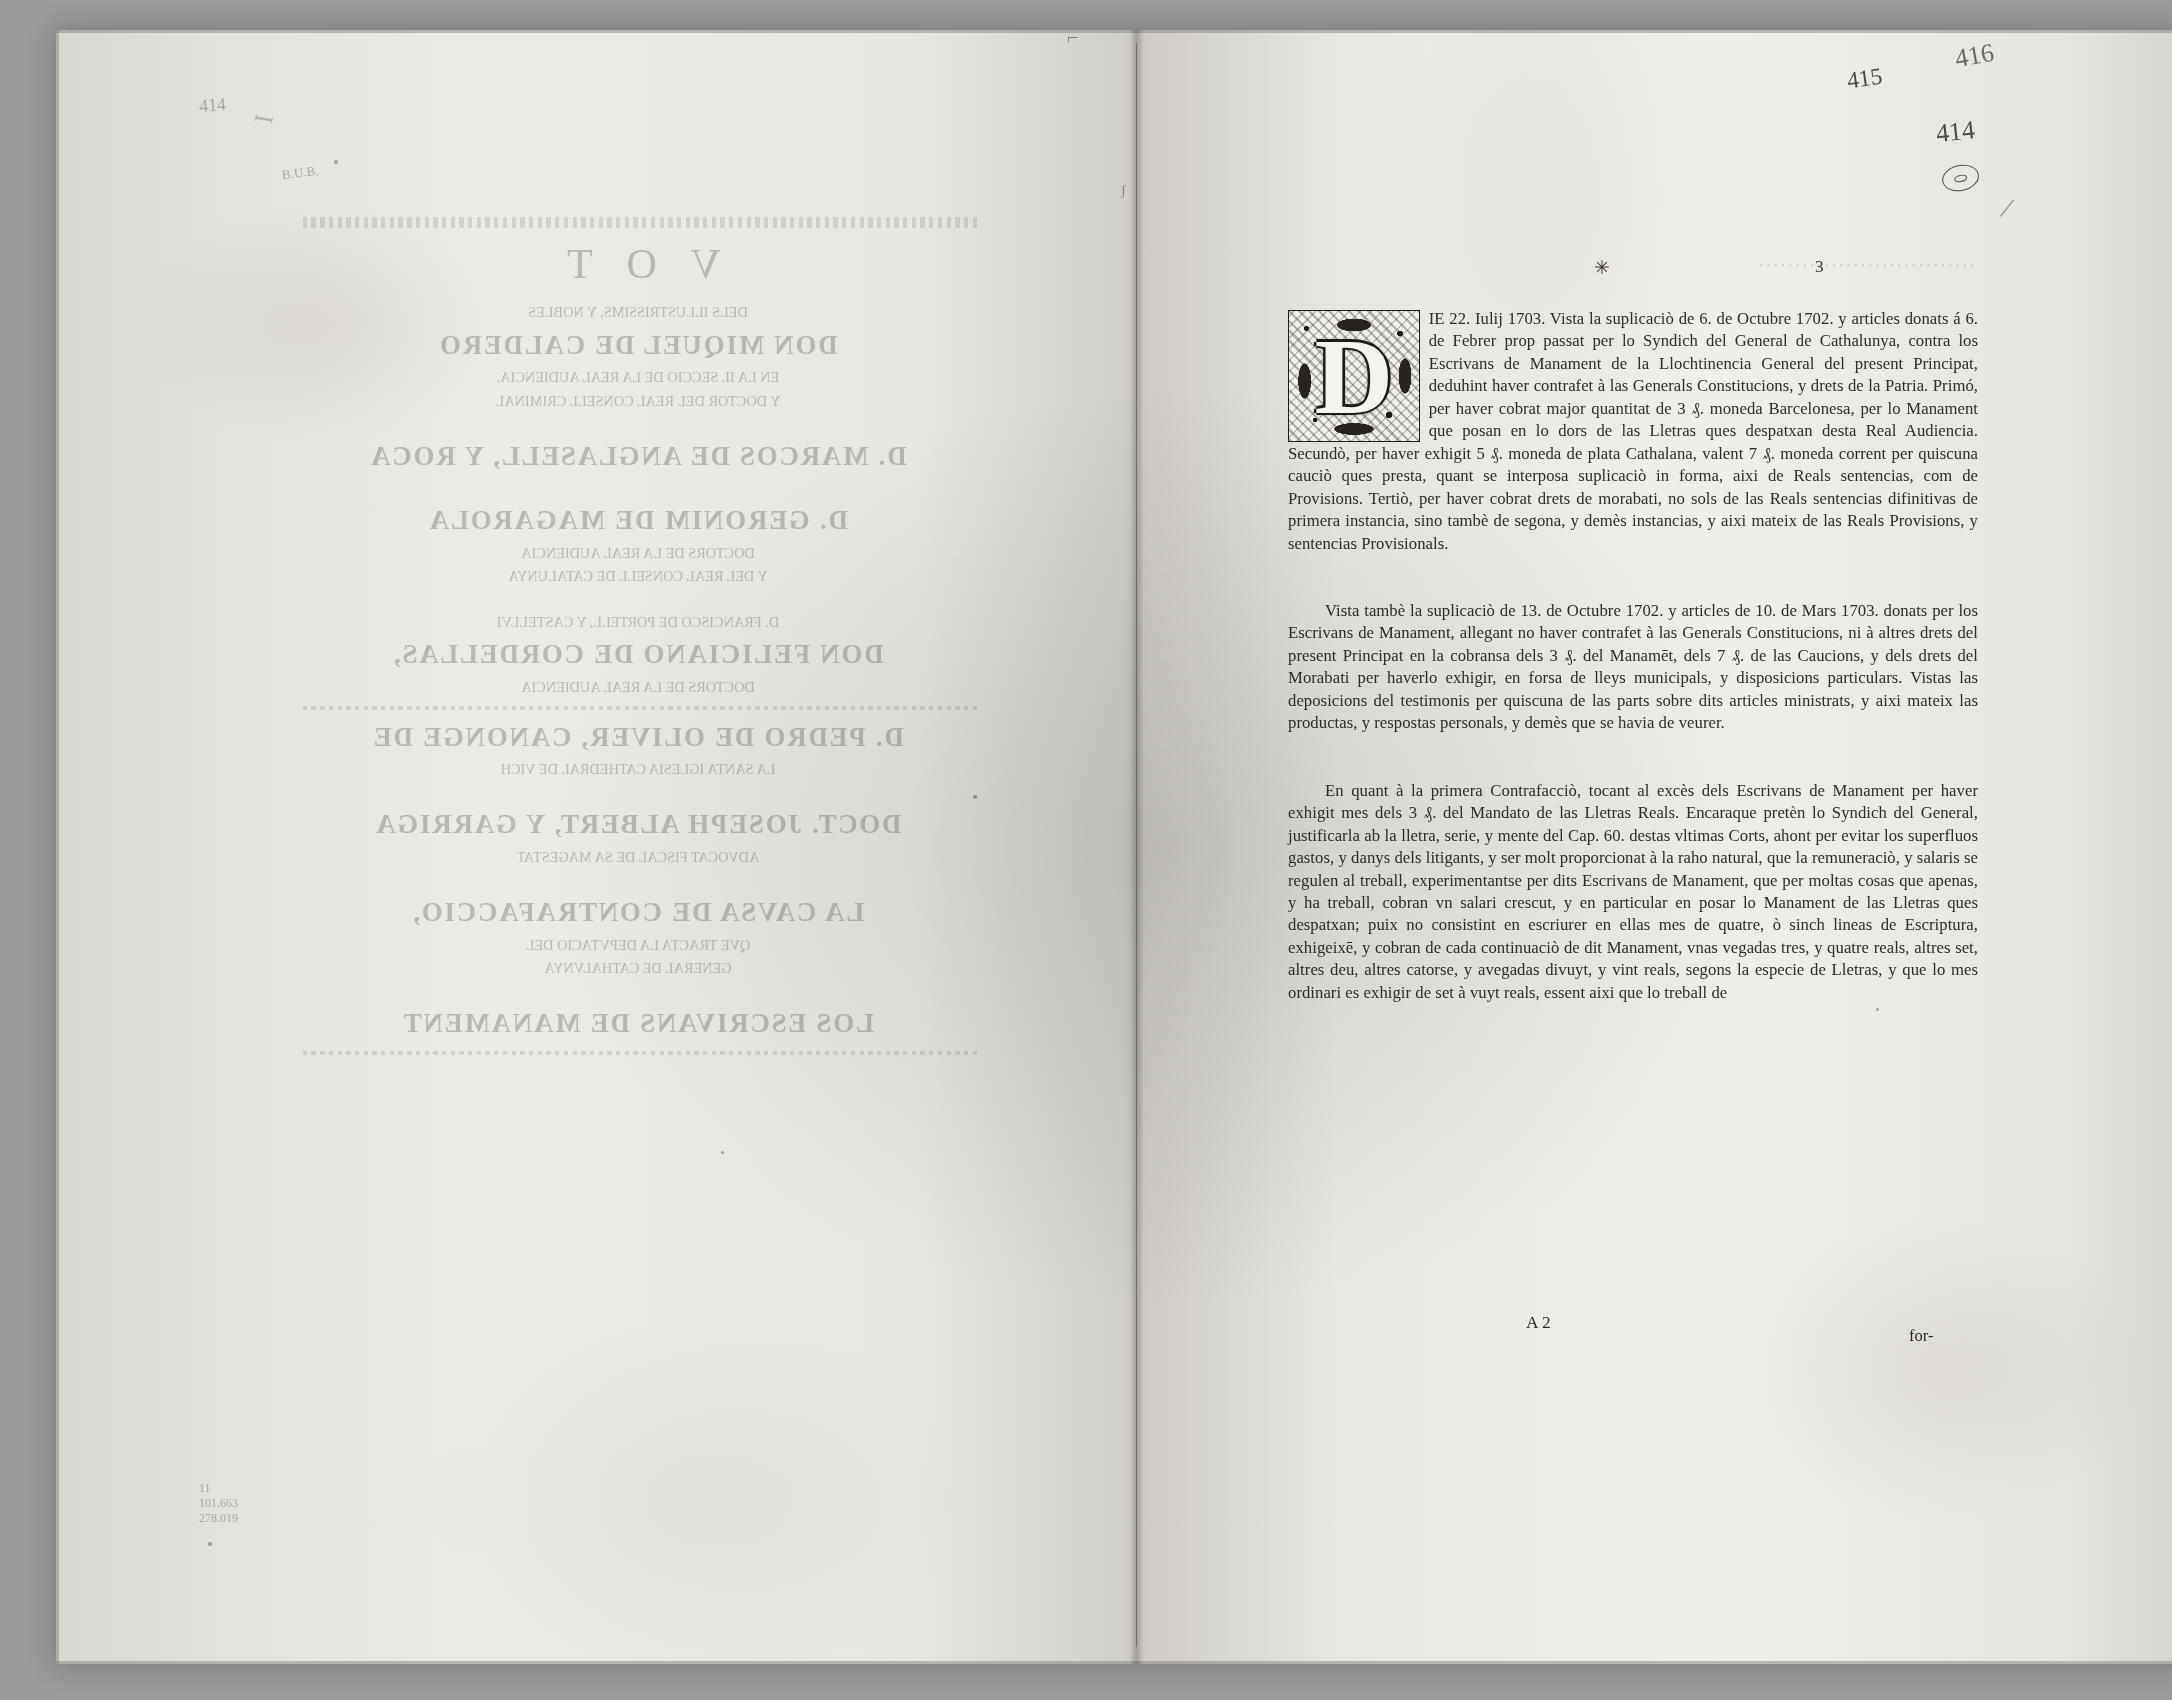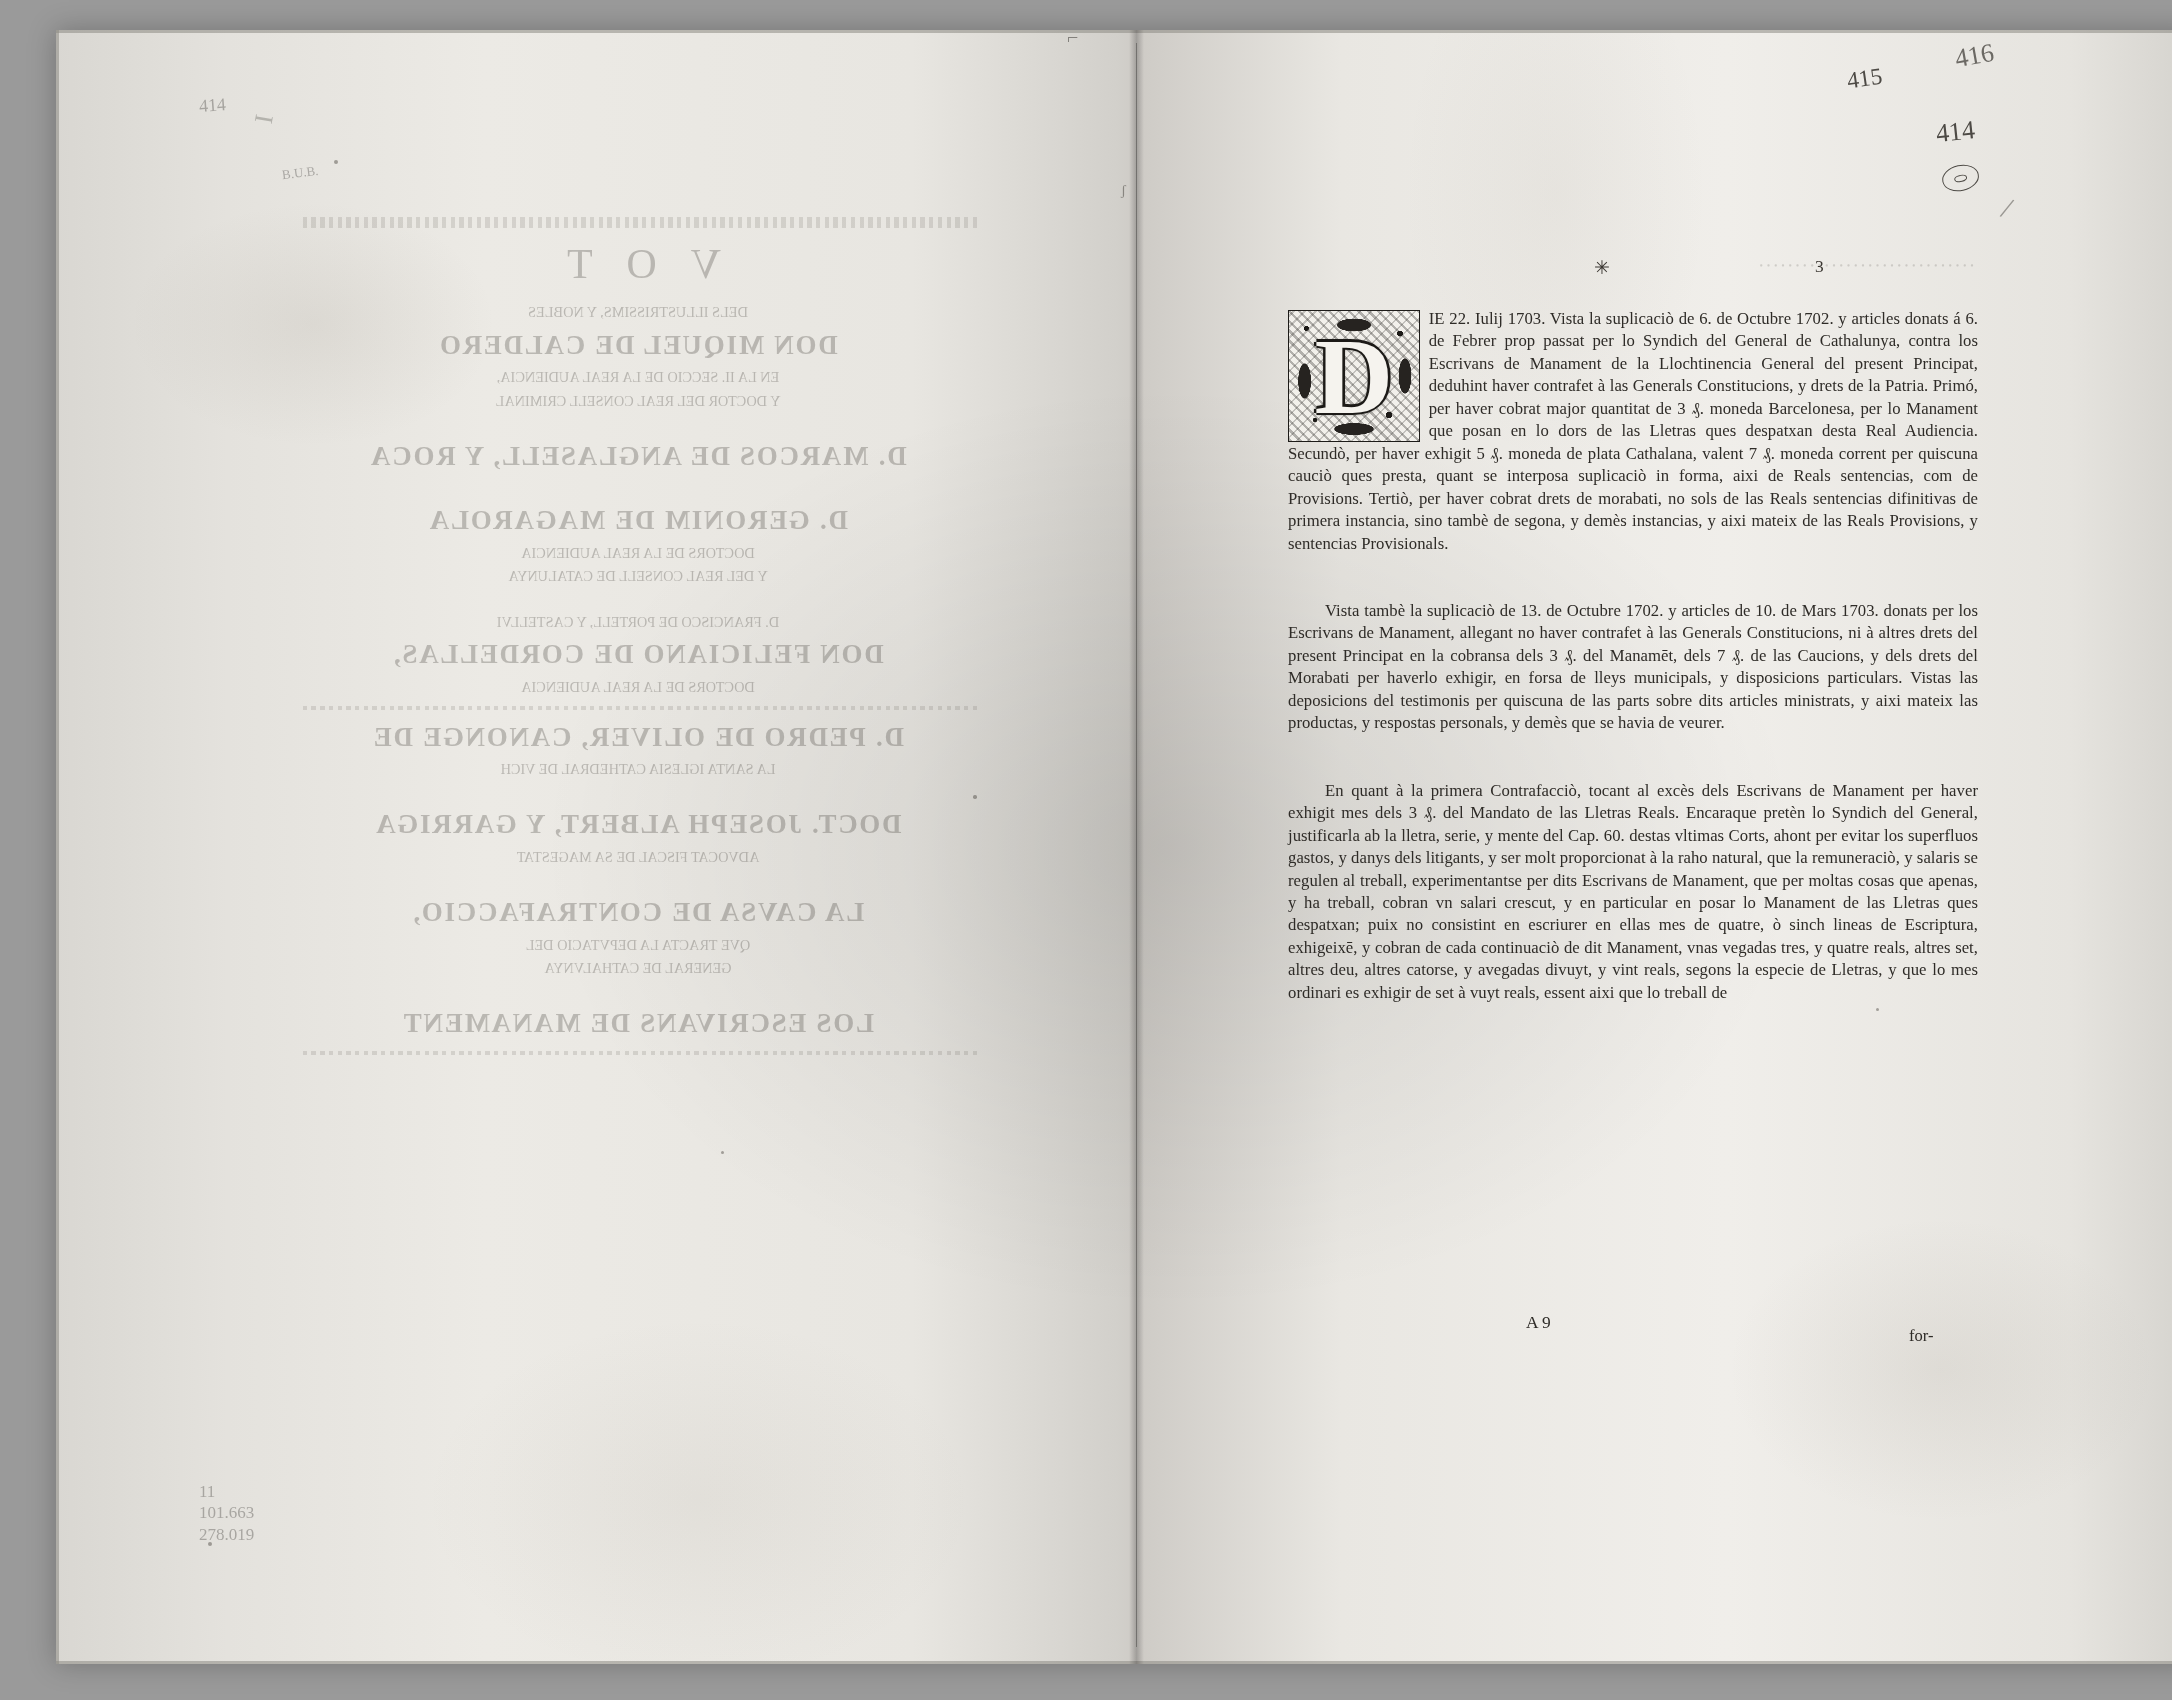--- a/index.html
+++ b/index.html
@@ -121,21 +121,21 @@
   .stamp-v {
     position: absolute;
     left: 226px; top: 135px;
     font-size: 13px;
     color: rgba(80,78,74,0.40);
     transform: rotate(-7deg);
   }
   .pencil-bl {
     position: absolute;
     left: 143px; top: 1451px;
-    font-size: 17px;
+    font-size: 12px;
     line-height: 1.25;
     color: rgba(95,93,89,0.45);
     text-align: left;
     font-family: Liberation Serif, serif;
   }
 
   
   .recto {
     position: absolute;
     left: 1088px; top: 0;
@@ -337,21 +337,21 @@
       <div class="textblock">
         <div class="initial">
           <div class="orn"></div>
           <div class="letter">D</div>
         </div>
         <p>IE 22. Iulij 1703. Vista la suplicaciò de 6. de Octubre 1702. y articles donats á 6. de Febrer prop passat per lo Syndich del General de Cathalunya, contra los Escrivans de Manament de la Llochtinencia General del present Principat, deduhint haver contrafet à las Generals Constitucions, y drets de la Patria. Primó, per haver cobrat major quantitat de 3 ₰. moneda Barcelonesa, per lo Manament que posan en lo dors de las Lletras ques despatxan desta Real Audiencia. Secundò, per haver exhigit 5 ₰. moneda de plata Cathalana, valent 7 ₰. moneda corrent per quiscuna cauciò ques presta, quant se interposa suplicaciò in forma, aixi de Reals sentencias, com de Provisions. Tertiò, per haver cobrat drets de morabati, no sols de las Reals sentencias difinitivas de primera instancia, sino tambè de segona, y demès instancias, y aixi mateix de las Reals Provisions, y sentencias Provisionals.</p>
         <p class="indent">Vista tambè la suplicaciò de 13. de Octubre 1702. y articles de 10. de Mars 1703. donats per los Escrivans de Manament, allegant no haver contrafet à las Generals Constitucions, ni à altres drets del present Principat en la cobransa dels 3 ₰. del Manamēt, dels 7 ₰. de las Caucions, y dels drets del Morabati per haverlo exhigir, en forsa de lleys municipals, y disposicions particulars. Vistas las deposicions del testimonis per quiscuna de las parts sobre dits articles ministrats, y aixi mateix las productas, y respostas personals, y demès que se havia de veurer.</p>
         <p class="indent">En quant à la primera Contrafacciò, tocant al excès dels Escrivans de Manament per haver exhigit mes dels 3 ₰. del Mandato de las Lletras Reals. Encaraque pretèn lo Syndich del General, justificarla ab la lletra, serie, y mente del Cap. 60. destas vltimas Corts, ahont per evitar los superfluos gastos, y danys dels litigants, y ser molt proporcionat à la raho natural, que la remuneraciò, y salaris se regulen al treball, experimentantse per dits Escrivans de Manament, que per moltas cosas que apenas, y ha treball, cobran vn salari crescut, y en particular en posar lo Manament de las Lletras ques despatxan; puix no consistint en escriurer en ellas mes de quatre, ò sinch lineas de Escriptura, exhigeixē, y cobran de cada continuaciò de dit Manament, vnas vegadas tres, y quatre reals, altres set, altres deu, altres catorse, y avegadas divuyt, y vint reals, segons la especie de Lletras, y que lo mes ordinari es exhigir de set à vuyt reals, essent aixi que lo treball de</p>
       </div>
 
-      <div class="signature">A 9</div>
+      <div class="signature">A 2</div>
       <div class="catchword">for-</div>
     </div>
 
     <div class="speck" style="left:278px;  top:130px;  width:3.9px;  height:3.9px;"></div>
     <div class="speck" style="left:917px; top:765px; width:3.5px;  height:3.5px;"></div>
     <div class="speck" style="left:665px; top:1121px; width:3px;  height:3px;"></div>
     <div class="speck" style="left:152px;  top:1512px; width:4.3px; height:4.3px;"></div>
     <div class="speck" style="left:1820px; top:978px; width:3px;  height:3px;"></div>
   </div>
 

